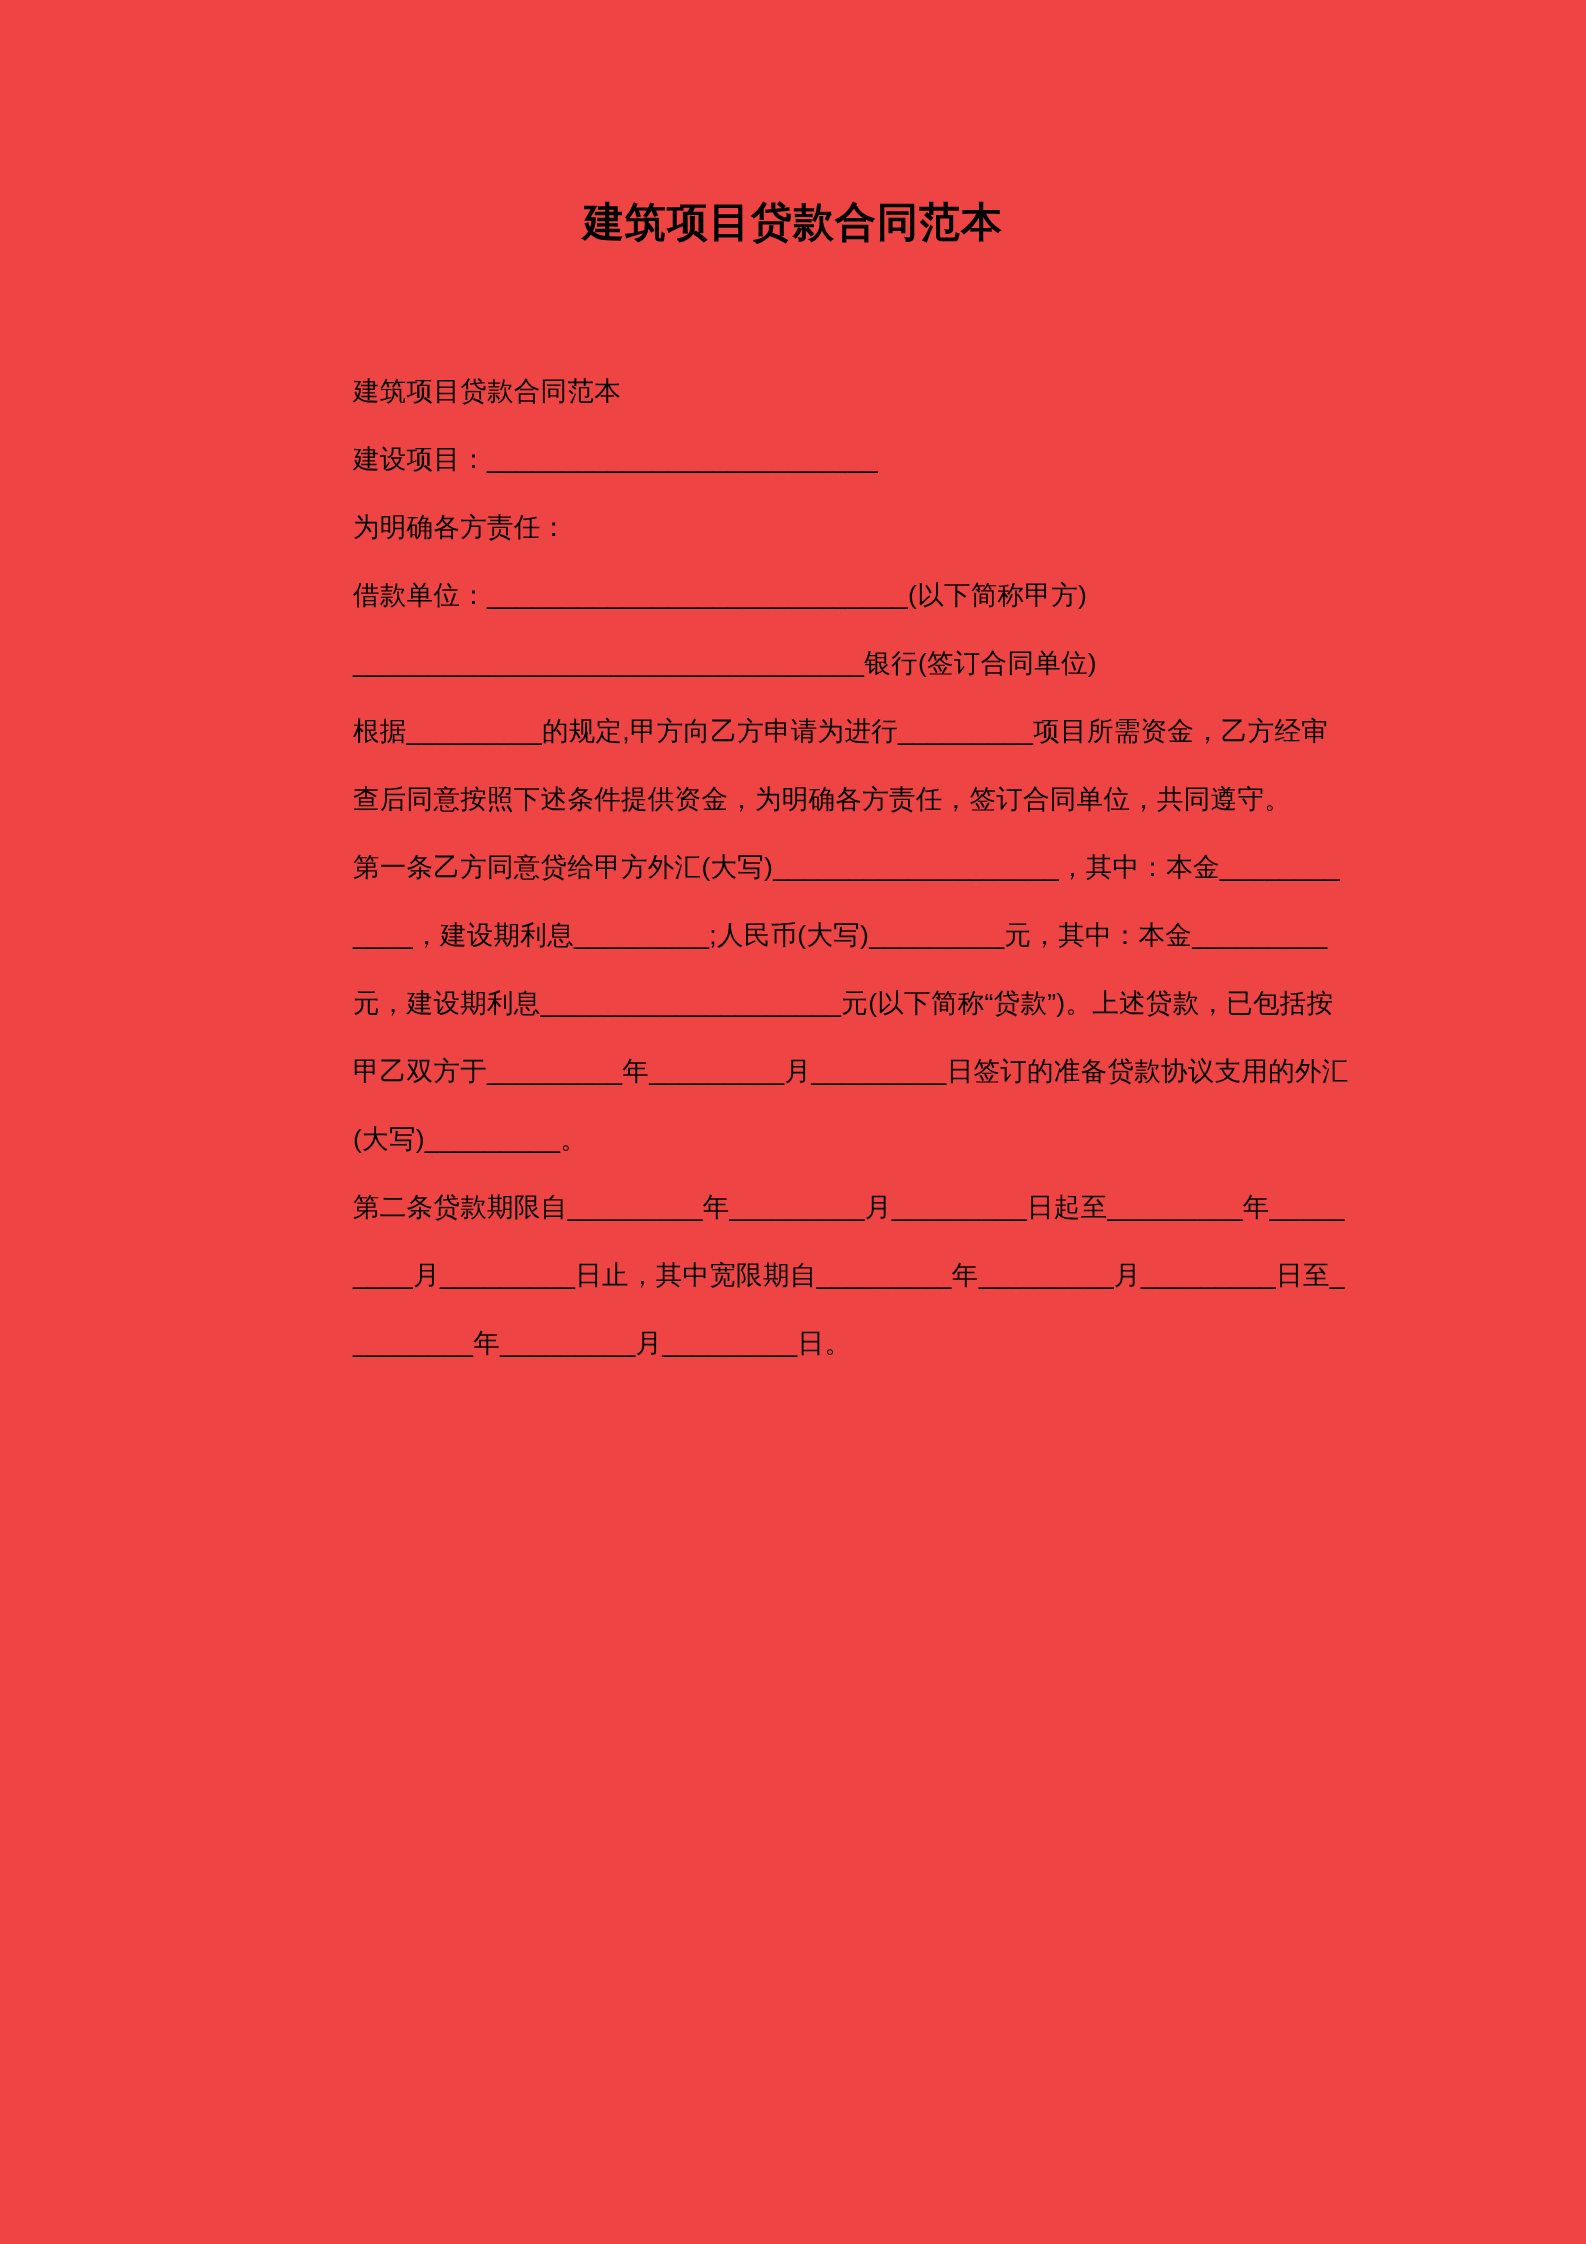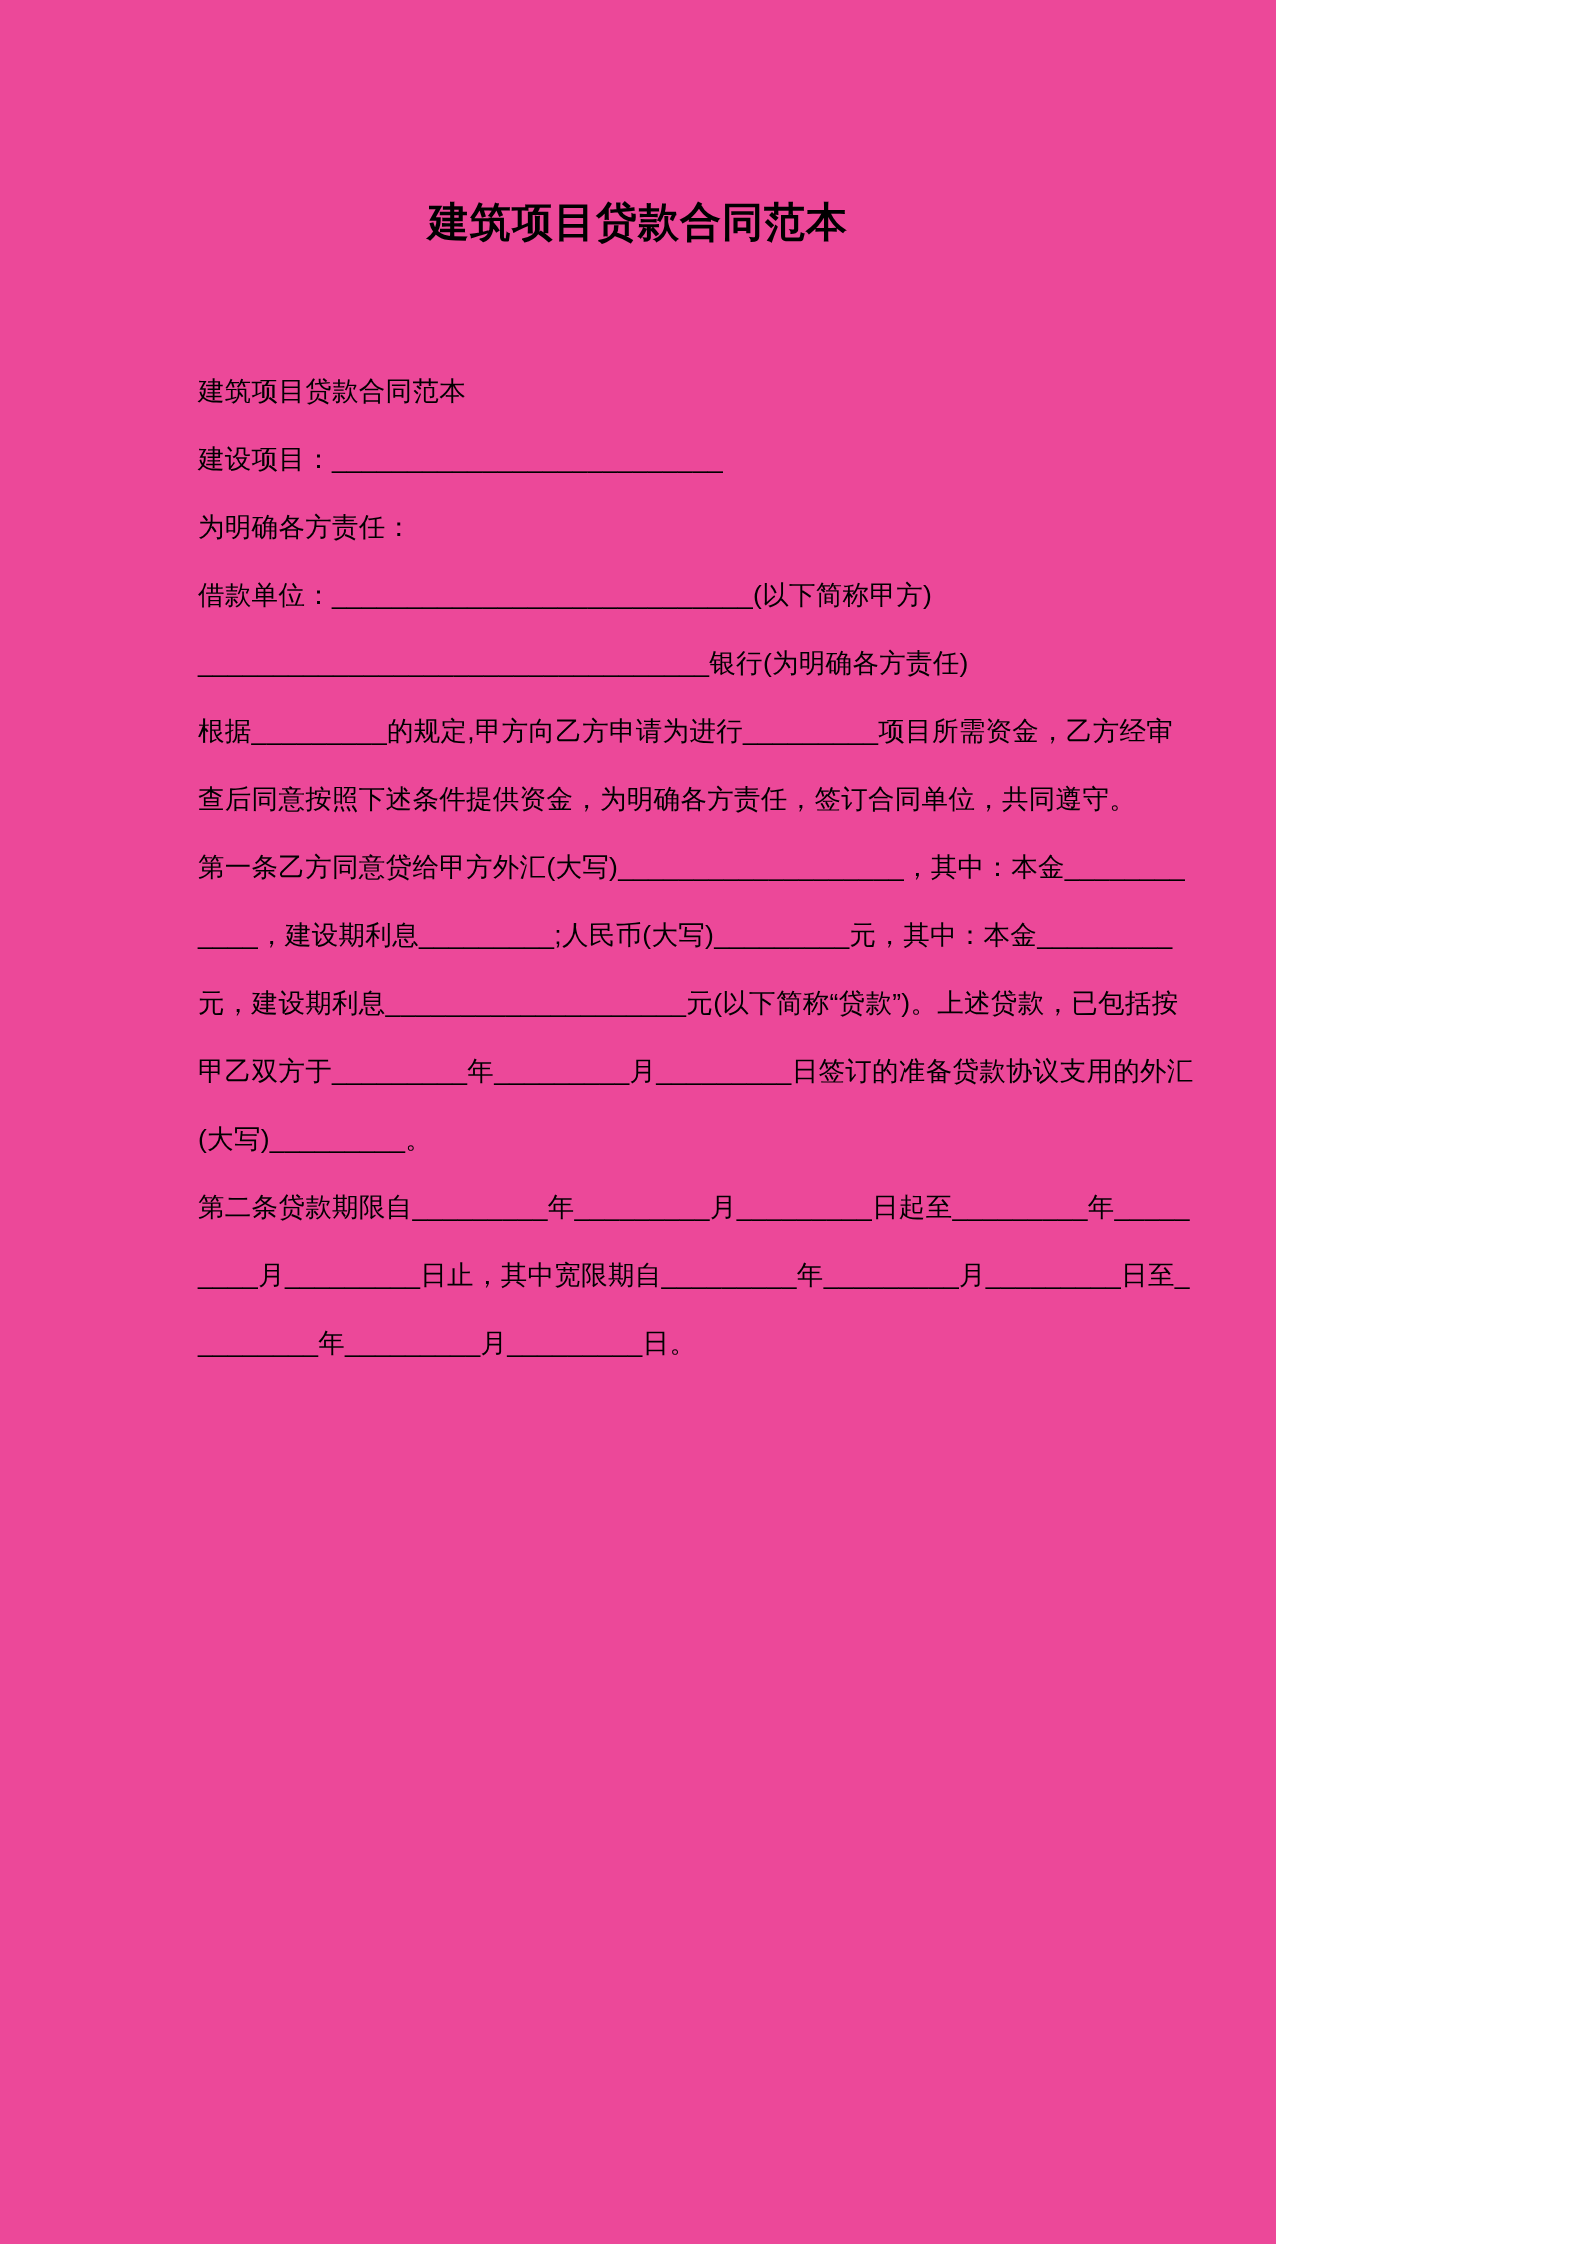--- a/index.html
+++ b/index.html
@@ -9,25 +9,25 @@
   }
   body {
     width: 1586px;
     height: 2244px;
     font-family: "Liberation Sans", "DejaVu Sans", sans-serif;
     color: #000000;
     -webkit-font-smoothing: antialiased;
   }
   .page {
     position: relative;
-    width: 1276px;
+    width: 1586px;
     height: 2244px;
     box-sizing: border-box;
     padding: 0;
-    background: #ec4899;
+    background: #ef4444;
     overflow: hidden;
   }
   .doc-title {
     text-align: center;
     font-size: 41px;
     font-weight: bold;
     letter-spacing: 1px;
     margin: 0;
     padding-top: 198px;
     line-height: 1.2;
@@ -56,19 +56,19 @@
 
 <div class="page">
 
   <h1 class="doc-title">建筑项目贷款合同范本</h1>
 
   <div class="body-block">
     <p class="para">建筑项目贷款合同范本</p>
     <p class="para">建设项目：__________________________</p>
     <p class="para">为明确各方责任：</p>
     <p class="para">借款单位：____________________________(以下简称甲方)</p>
-    <p class="para">__________________________________银行(为明确各方责任)</p>
+    <p class="para">__________________________________银行(签订合同单位)</p>
     <p class="para">根据_________的规定,甲方向乙方申请为进行_________项目所需资金，乙方经审查后同意按照下述条件提供资金，为明确各方责任，签订合同单位，共同遵守。</p>
     <p class="para">第一条乙方同意贷给甲方外汇(大写)___________________，其中：本金____________，建设期利息_________;人民币(大写)_________元，其中：本金_________元，建设期利息____________________元(以下简称“贷款”)。上述贷款，已包括按甲乙双方于_________年_________月_________日签订的准备贷款协议支用的外汇(大写)_________。</p>
     <p class="para">第二条贷款期限自_________年_________月_________日起至_________年_________月_________日止，其中宽限期自_________年_________月_________日至_________年_________月_________日。</p>
   </div>
 
 </div>
 
 </body></html>

